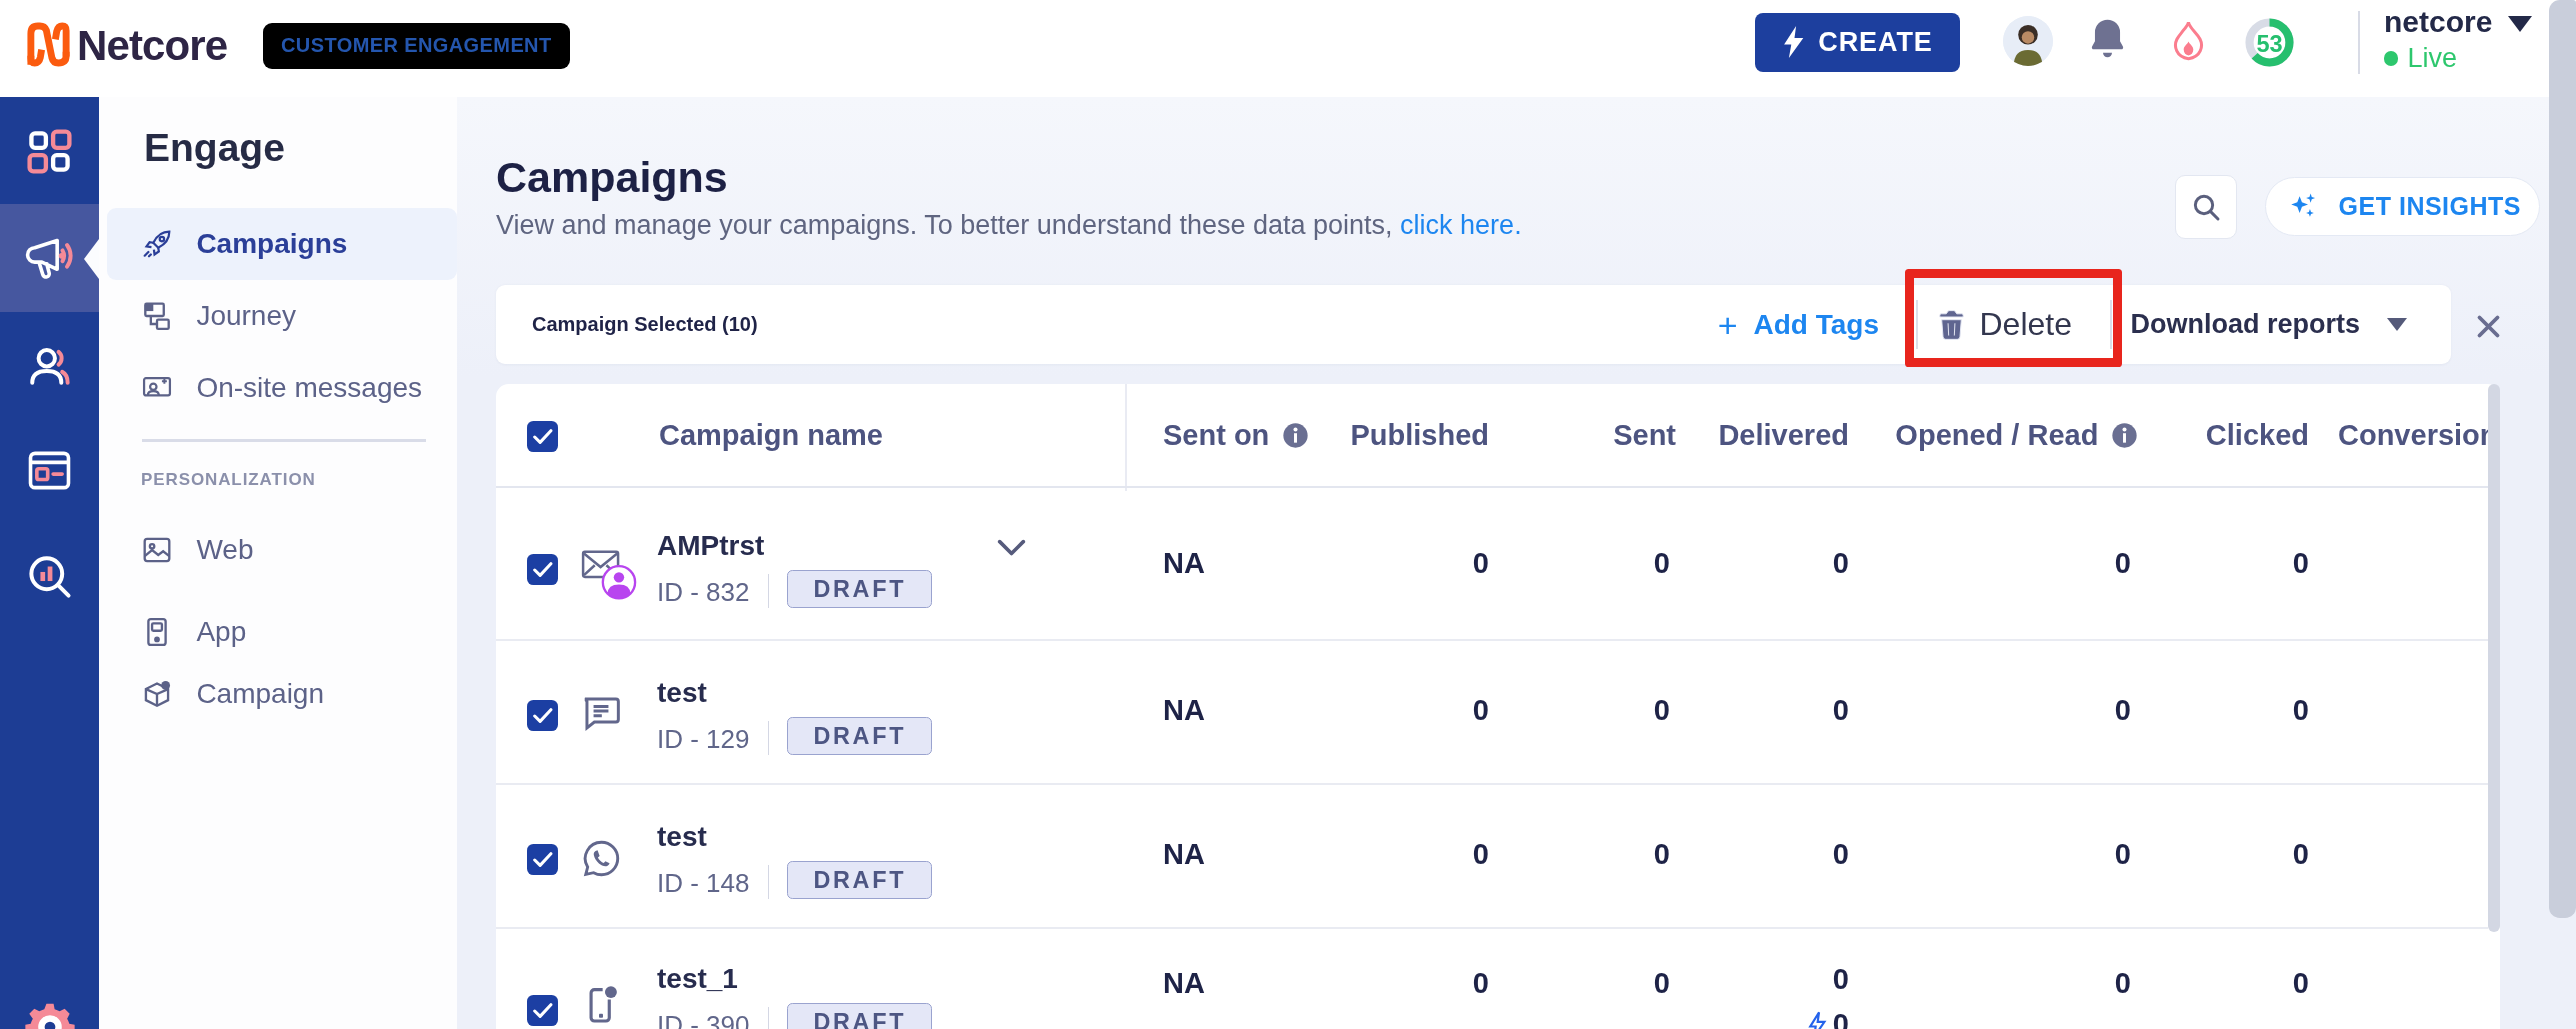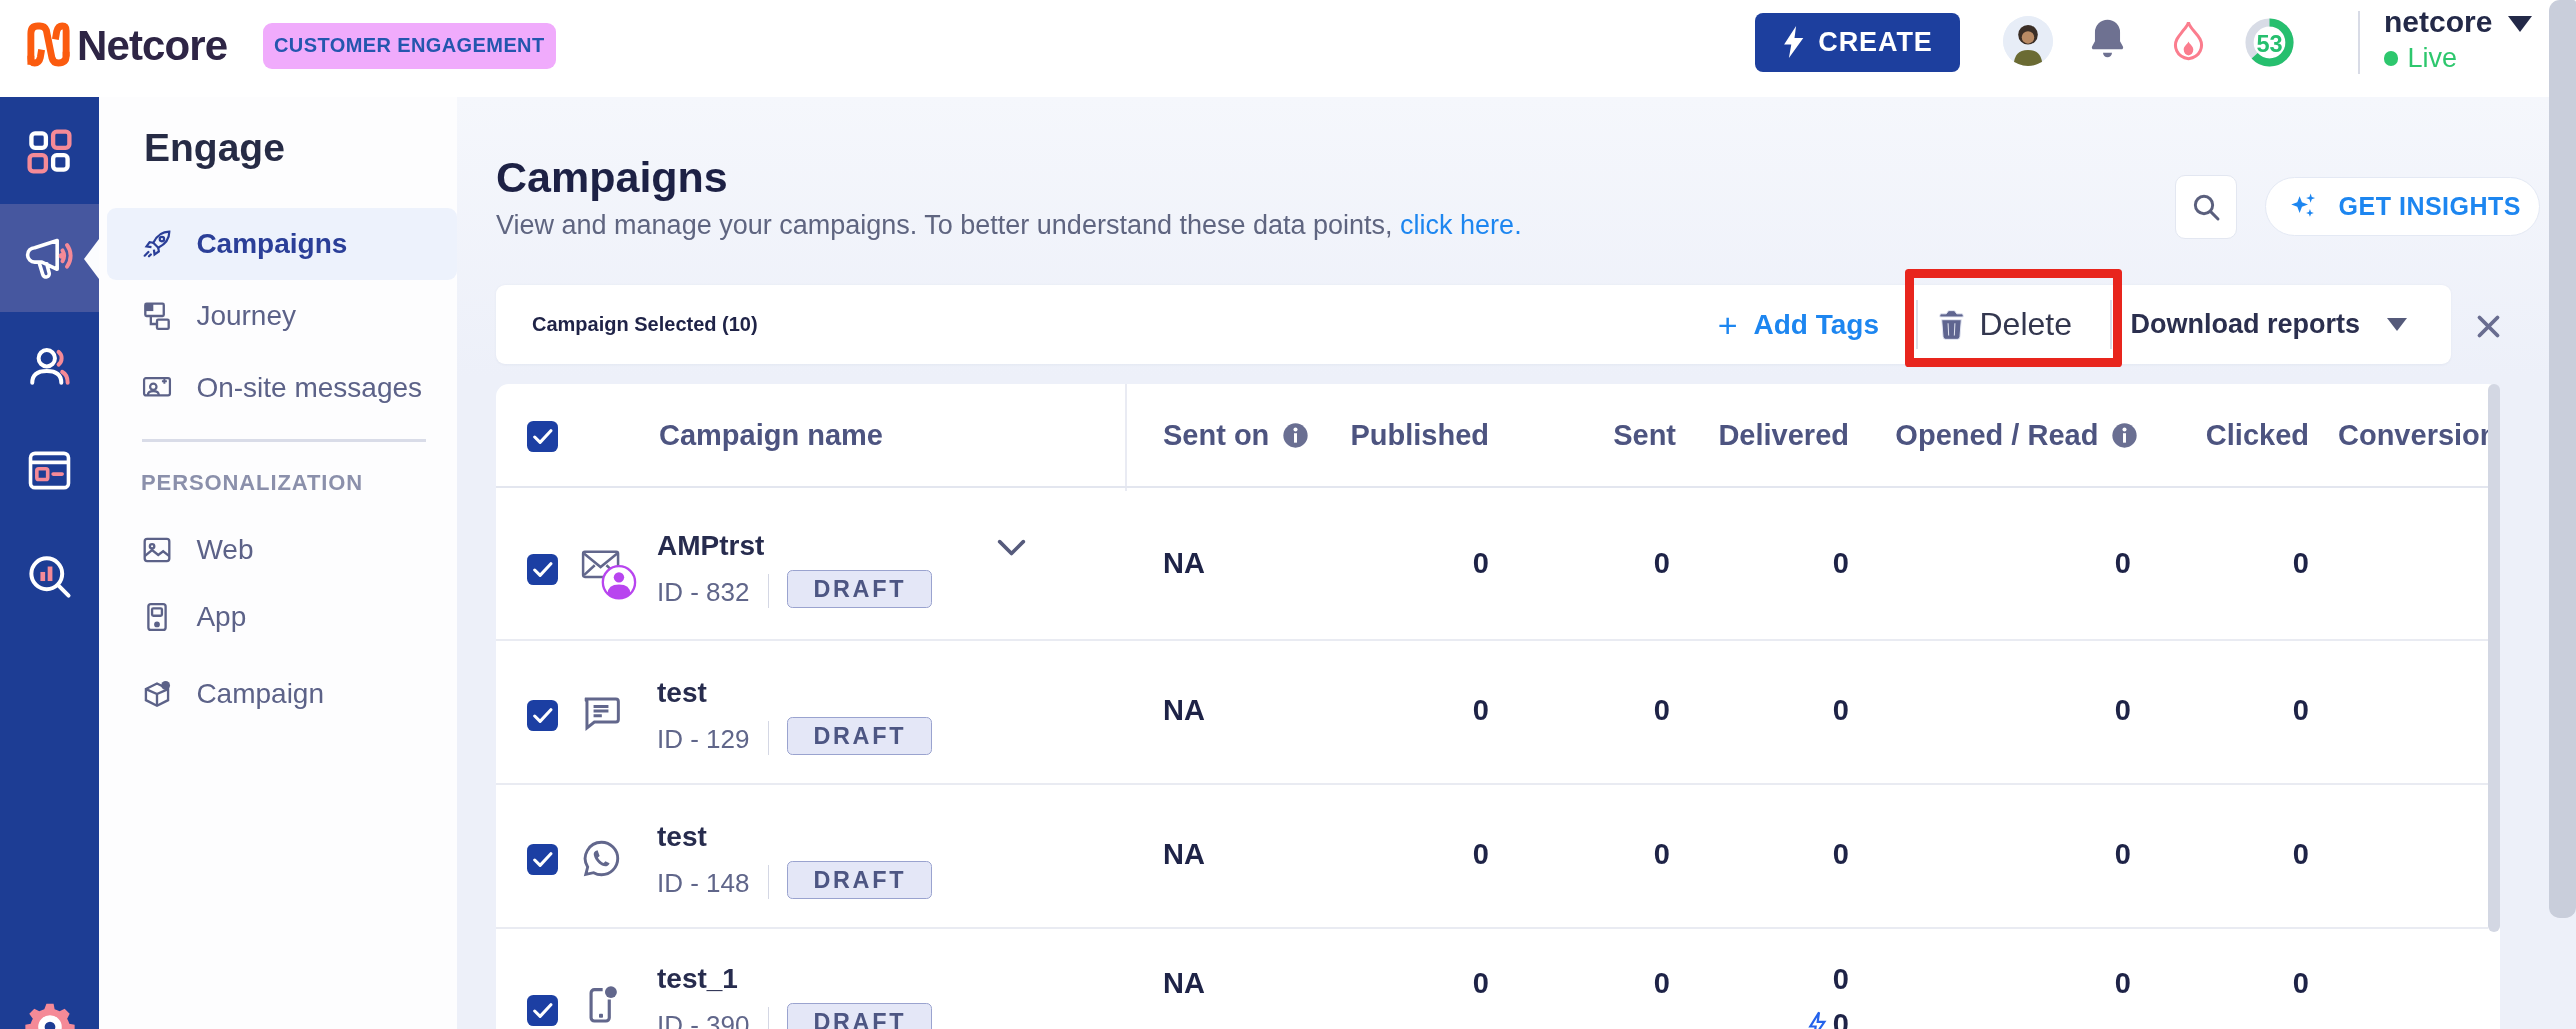--- a/index.html
+++ b/index.html
@@ -2,21 +2,21 @@
 <html style="font-size:14.4px"><head>
 <meta charset="utf-8">
 <style>
 * { margin:0; padding:0; box-sizing:border-box; }
 html,body { width:2576px; height:1030px; overflow:hidden; font-family:"Liberation Sans", sans-serif; background:#fff; }
 
 
 #header { position:absolute; left:0; top:0; width:2576px; height:97px; background:#fff; z-index:5; }
 #logo { position:absolute; left:27px; top:21.6px; }
 #brand { position:absolute; left:77px; top:21.6px; font-size:42px; font-weight:bold; color:#2e2545; letter-spacing:-0.9px; }
-#cebadge { position:absolute; left:263px; top:22.5px; height:46px; background:#f0abfc; border-radius:9px; display:flex; align-items:center; padding:0 11px; }
+#cebadge { position:absolute; left:263px; top:22.5px; height:46px; background:#000000; border-radius:9px; display:flex; align-items:center; padding:0 18px; }
 #cebadge span { font-size:20px; font-weight:bold; color:#2456ae; letter-spacing:0.4px; }
 #createbtn { position:absolute; left:1755px; top:12.6px; width:205px; height:59px; background:#1d3f9e; border-radius:8px; display:flex; align-items:center; justify-content:center; gap:12.6px; }
 #createbtn span { color:#fff; font-size:27px; font-weight:bold; letter-spacing:0.9px; }
 .hicon { position:absolute; top:16px; }
 #avatar { left:2003px; top:16px; width:50px; height:50px; border-radius:50%; background:#e7edf7; overflow:hidden; }
 #ring { left:2245px; top:18px; }
 #hdivider { position:absolute; left:2358px; top:10.8px; width:1.8px; height:63px; background:#d8dbe6; }
 #acct { position:absolute; left:2384px; top:5.4px; }
 #acct .nm { font-size:30px; font-weight:bold; color:#232948; }
 #acct .caret { display:inline-block; width:0; height:0; border-left:12.6px solid transparent; border-right:12.6px solid transparent; border-top:16px solid #232948; margin-left:16px; }
@@ -32,21 +32,21 @@
 
 
 #panel { position:absolute; left:99px; top:97px; width:358px; height:932px; background:#fdfdfe; z-index:3; }
 #panel h2 { position:absolute; left:45px; top:29px; font-size:39px; font-weight:bold; color:#262b45; }
 .mitem { position:absolute; left:8px; width:350px; height:72px; display:flex; align-items:center; border-radius:9px; }
 .mitem .mi { width:32px; height:32px; margin-left:34px; flex:none; }
 .mitem .mt { margin-left:23.4px; font-size:28px; color:#5c6288; }
 .mitem.sel { background:#edf2fc; }
 .mitem.sel .mt { color:#2b3f98; font-weight:bold; }
 #pdiv { position:absolute; left:43px; top:342px; width:284px; height:2.7px; background:#d9dce8; }
-#plabel { position:absolute; left:42px; top:373px; font-size:22px; font-weight:bold; color:#8b90ab; letter-spacing:0.9px; }
+#plabel { position:absolute; left:42px; top:373px; font-size:17px; font-weight:bold; color:#8b90ab; letter-spacing:0.9px; }
 
 
 #main { position:absolute; left:457px; top:97px; width:2119px; height:932px; background:linear-gradient(180deg,#f5f7fc 0%,#edf0f9 30%,#edf0f9 100%); z-index:1; }
 #main h1 { position:absolute; left:39px; top:56px; font-size:43px; font-weight:bold; color:#1d2145; }
 #subtitle { position:absolute; left:39px; top:113px; font-size:27px; color:#5f6580; }
 #subtitle a { color:#1d86f0; text-decoration:none; }
 #searchbox { position:absolute; left:1718px; top:78px; width:62px; height:64px; background:#fff; border:1.8px solid #e3e7f1; border-radius:10px; display:flex; align-items:center; justify-content:center; }
 #insights { position:absolute; left:1808px; top:80px; width:275px; height:59px; background:#fff; border:1.8px solid #e4e9f4; border-radius:30px; display:flex; align-items:center; }
 #insights span { white-space:nowrap; font-size:25px; font-weight:bold; color:#1d86f0; letter-spacing:0.5px; margin-left:20px; }
 
@@ -412,21 +412,21 @@
   <div id="pdiv"></div>
   <div id="plabel">PERSONALIZATION</div>
   <div class="mitem" style="top:417px;">
     <svg class="mi" viewBox="0 0 26 26" fill="none" stroke="#5c6288" stroke-width="1.9">
       <rect x="3" y="4" width="20" height="18" rx="2"></rect>
       <circle cx="9" cy="10" r="1.8"></circle>
       <path d="M3 18 L9 13 L14 17 L18 14 L23 18"></path>
     </svg>
     <span class="mt">Web</span>
   </div>
-  <div class="mitem" style="top:484px;">
+  <div class="mitem" style="top:499px;">
     <svg class="mi" viewBox="0 0 26 26" fill="none" stroke="#5c6288" stroke-width="1.9">
       <rect x="6" y="2.5" width="14" height="21" rx="2"></rect>
       <rect x="9" y="6" width="8" height="6" rx="1"></rect>
       <circle cx="13" cy="19" r="1.4" fill="#5c6288"></circle>
     </svg>
     <span class="mt">App</span>
   </div>
   <div class="mitem" style="top:561px;">
     <svg class="mi" viewBox="0 0 26 26" fill="none" stroke="#5c6288" stroke-width="1.9">
       <path d="M4 9 L13 4.5 L22 9 L22 18 L13 22.5 L4 18 Z"></path>

